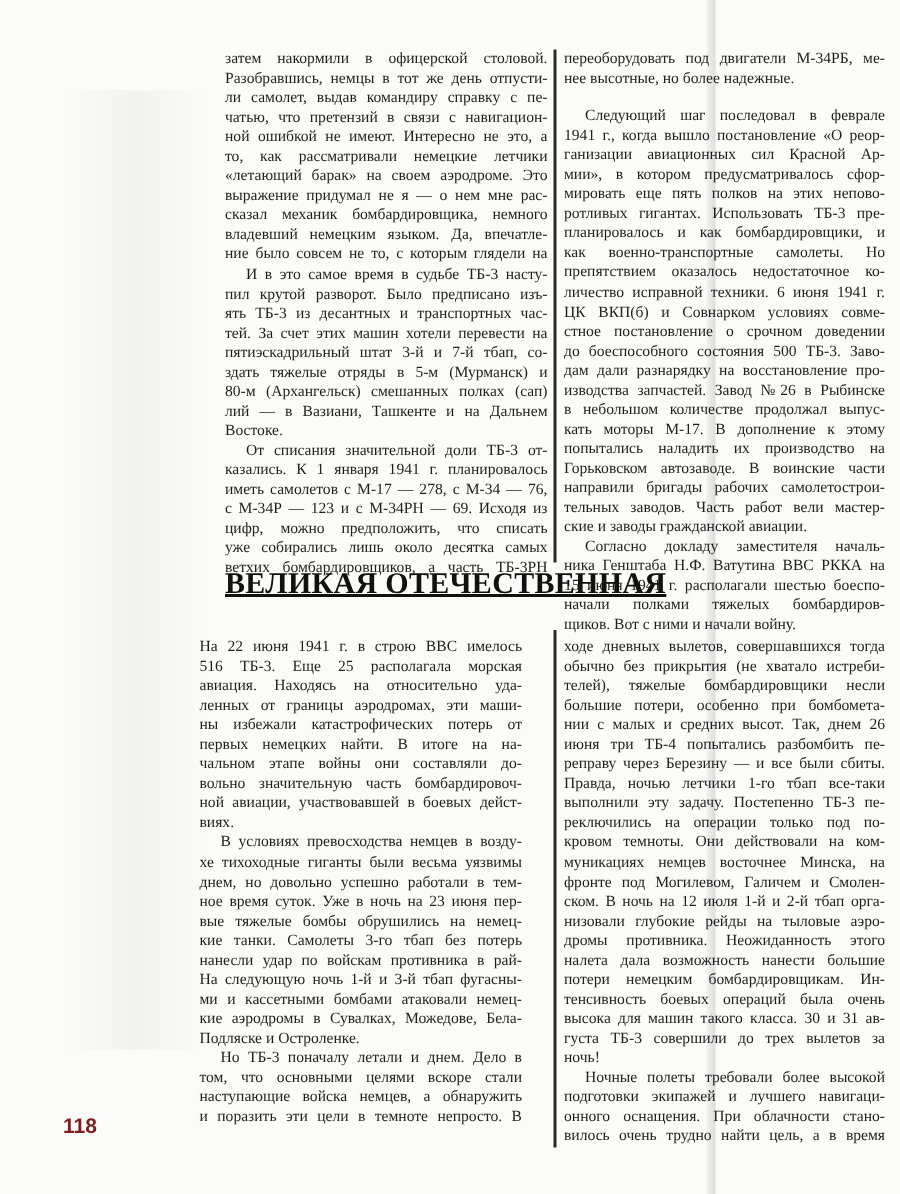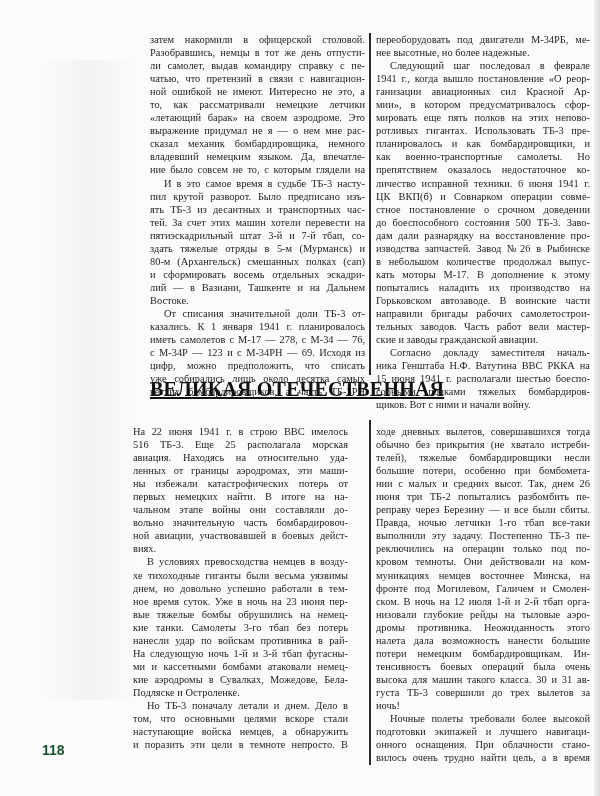--- a/index.html
+++ b/index.html
@@ -3,21 +3,21 @@
 <meta charset="utf-8">
 <style>
   html, body { margin: 0; padding: 0; }
   body {
     width: 600px; height: 796px; overflow: hidden;
     background: #fbfbfa;
     font-family: "Liberation Serif", "DejaVu Serif", serif;
     color: #1f1f1f;
     position: relative;
   }
-  .page { position: absolute; left: 0; top: 0; width: 600px; height: 796px; }
+  .page { position: absolute; left: 0; top: 0; width: 477px; height: 796px; }
   .left-margin-shade {
     position: absolute; left: 40px; top: 60px; width: 100px; height: 640px;
     background: linear-gradient(90deg, rgba(240,240,238,0) 0%, rgba(232,232,230,0.45) 50%, rgba(240,240,238,0) 100%);
   }
   .right-edge {
     position: absolute; right: 0; top: 0; width: 6px; height: 796px;
     background: linear-gradient(90deg, #f2f2f2, #dcdcdc);
   }
   .col {
     position: absolute;
@@ -33,21 +33,21 @@
   }
   .heading {
     position: absolute; left: 150px; top: 378px;
     font-family: "Liberation Serif", "DejaVu Serif", serif;
     font-weight: bold; font-size: 20px; letter-spacing: 0.2px;
     color: #111; white-space: nowrap; text-decoration: underline;
   }
   .page-number {
     position: absolute; left: 42px; top: 742px;
     font-family: "Liberation Sans", "DejaVu Sans", sans-serif;
-    font-weight: bold; font-size: 14px; color: #14532d;
+    font-weight: bold; font-size: 14px; color: #7f1d1d;
   }
 </style>
 </head>
 <body>
 
 <div class="page">
   <div class="left-margin-shade"></div>
   <div class="right-edge"></div>
 
   <div class="col" id="col-tl" style="left:150px; top:33px; width:215px;">
@@ -62,63 +62,62 @@
       <span class="line">сказал механик бомбардировщика, немного</span>
       <span class="line">владевший немецким языком. Да, впечатле-</span>
       <span class="line">ние было совсем не то, с которым глядели на</span>
       <span class="line" style="padding-left: 14px;">И в это самое время в судьбе ТБ-3 насту-</span>
       <span class="line">пил крутой разворот. Было предписано изъ-</span>
       <span class="line">ять ТБ-3 из десантных и транспортных час-</span>
       <span class="line">тей. За счет этих машин хотели перевести на</span>
       <span class="line">пятиэскадрильный штат 3-й и 7-й тбап, со-</span>
       <span class="line">здать тяжелые отряды в 5-м (Мурманск) и</span>
       <span class="line">80-м (Архангельск) смешанных полках (сап)</span>
-      <span class="line">и сформировать восемь отдельных эскадри-</span>
       <span class="line">лий — в Вазиани, Ташкенте и на Дальнем</span>
       <span class="line last" style="margin-bottom: 0px;">Востоке.</span>
       <span class="line" style="padding-left: 14px;">От списания значительной доли ТБ-3 от-</span>
       <span class="line">казались. К 1 января 1941 г. планировалось</span>
       <span class="line">иметь самолетов с М-17 — 278, с М-34 — 76,</span>
       <span class="line">с М-34Р — 123 и с М-34РН — 69. Исходя из</span>
       <span class="line">цифр, можно предположить, что списать</span>
       <span class="line">уже собирались лишь около десятка самых</span>
       <span class="line">ветхих бомбардировщиков, а часть ТБ-3РН</span>
     </div>
 
   <div class="divider" style="left:369px; top:33px; height:342px;"></div>
 
   <div class="col" id="col-tr" style="left:376px; top:33px; width:214px;">
       <span class="line">переоборудовать под двигатели М-34РБ, ме-</span>
-      <span class="line last" style="margin-bottom: 0px;">нее высотные, но более надежные.</span>
+      <span class="line last" style="margin-bottom: 12px;">нее высотные, но более надежные.</span>
       <span class="line" style="padding-left: 14px;">Следующий шаг последовал в феврале</span>
       <span class="line">1941 г., когда вышло постановление «О реор-</span>
       <span class="line">ганизации авиационных сил Красной Ар-</span>
       <span class="line">мии», в котором предусматривалось сфор-</span>
       <span class="line">мировать еще пять полков на этих непово-</span>
       <span class="line">ротливых гигантах. Использовать ТБ-3 пре-</span>
       <span class="line">планировалось и как бомбардировщики, и</span>
       <span class="line">как военно-транспортные самолеты. Но</span>
       <span class="line">препятствием оказалось недостаточное ко-</span>
       <span class="line">личество исправной техники. 6 июня 1941 г.</span>
-      <span class="line">ЦК ВКП(б) и Совнарком операции совме-</span>
+      <span class="line">ЦК ВКП(б) и Совнарком условиях совме-</span>
       <span class="line">стное постановление о срочном доведении</span>
       <span class="line">до боеспособного состояния 500 ТБ-3. Заво-</span>
       <span class="line">дам дали разнарядку на восстановление про-</span>
       <span class="line">изводства запчастей. Завод №26 в Рыбинске</span>
       <span class="line">в небольшом количестве продолжал выпус-</span>
       <span class="line">кать моторы М-17. В дополнение к этому</span>
       <span class="line">попытались наладить их производство на</span>
       <span class="line">Горьковском автозаводе. В воинские части</span>
       <span class="line">направили бригады рабочих самолетострои-</span>
       <span class="line">тельных заводов. Часть работ вели мастер-</span>
       <span class="line last" style="margin-bottom: 0px; font-family: Liberation Serif, serif;">ские и заводы гражданской авиации.</span>
       <span class="line" style="padding-left: 14px;">Согласно докладу заместителя началь-</span>
       <span class="line">ника Генштаба Н.Ф. Ватутина ВВС РККА на</span>
       <span class="line">15 июня 1941 г. располагали шестью боеспо-</span>
-      <span class="line">собными полками тяжелых бомбардиров-</span>
+      <span class="line">начали полками тяжелых бомбардиров-</span>
       <span class="line last">щиков. Вот с ними и начали войну.</span>
     </div>
 
   <div class="heading">ВЕЛИКАЯ ОТЕЧЕСТВЕННАЯ</div>
 
   <div class="col" id="col-bl" style="left:133px; top:425px; width:215px;">
       <span class="line">На 22 июня 1941 г. в строю ВВС имелось</span>
       <span class="line">516 ТБ-3. Еще 25 располагала морская</span>
       <span class="line">авиация. Находясь на относительно уда-</span>
       <span class="line">ленных от границы аэродромах, эти маши-</span>
@@ -146,21 +145,21 @@
     </div>
 
   <div class="divider" style="left:369px; top:420px; height:345px;"></div>
 
   <div class="col" id="col-br" style="left:376px; top:425px; width:214px;">
       <span class="line">ходе дневных вылетов, совершавшихся тогда</span>
       <span class="line">обычно без прикрытия (не хватало истреби-</span>
       <span class="line">телей), тяжелые бомбардировщики несли</span>
       <span class="line">большие потери, особенно при бомбомета-</span>
       <span class="line">нии с малых и средних высот. Так, днем 26</span>
-      <span class="line">июня три ТБ-2 попытались разбомбить пе-</span>
+      <span class="line">июня три ТБ-4 попытались разбомбить пе-</span>
       <span class="line">реправу через Березину — и все были сбиты.</span>
       <span class="line">Правда, ночью летчики 1-го тбап все-таки</span>
       <span class="line">выполнили эту задачу. Постепенно ТБ-3 пе-</span>
       <span class="line">реключились на операции только под по-</span>
       <span class="line">кровом темноты. Они действовали на ком-</span>
       <span class="line">муникациях немцев восточнее Минска, на</span>
       <span class="line">фронте под Могилевом, Галичем и Смолен-</span>
       <span class="line">ском. В ночь на 12 июля 1-й и 2-й тбап орга-</span>
       <span class="line">низовали глубокие рейды на тыловые аэро-</span>
       <span class="line">дромы противника. Неожиданность этого</span>

